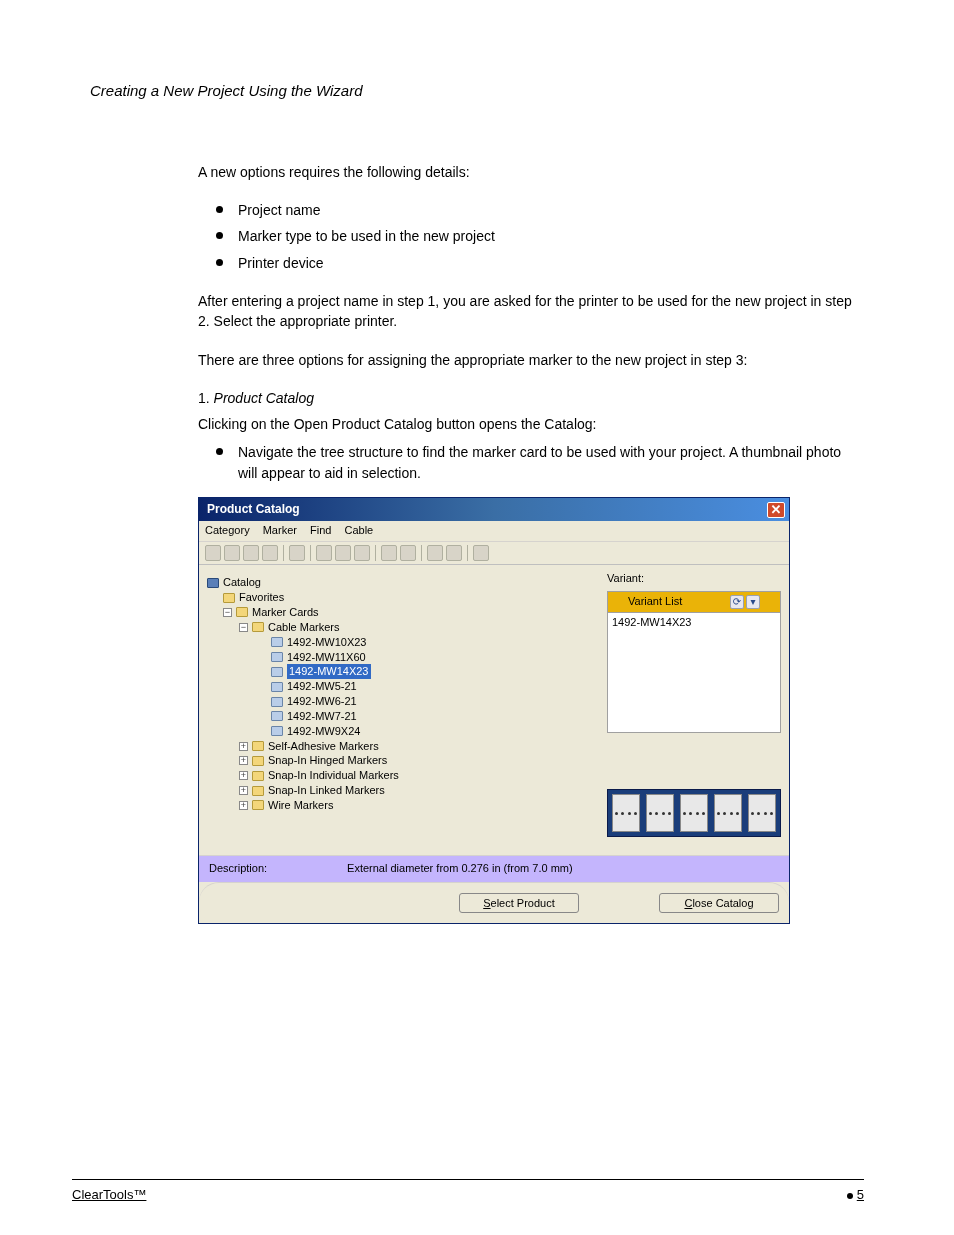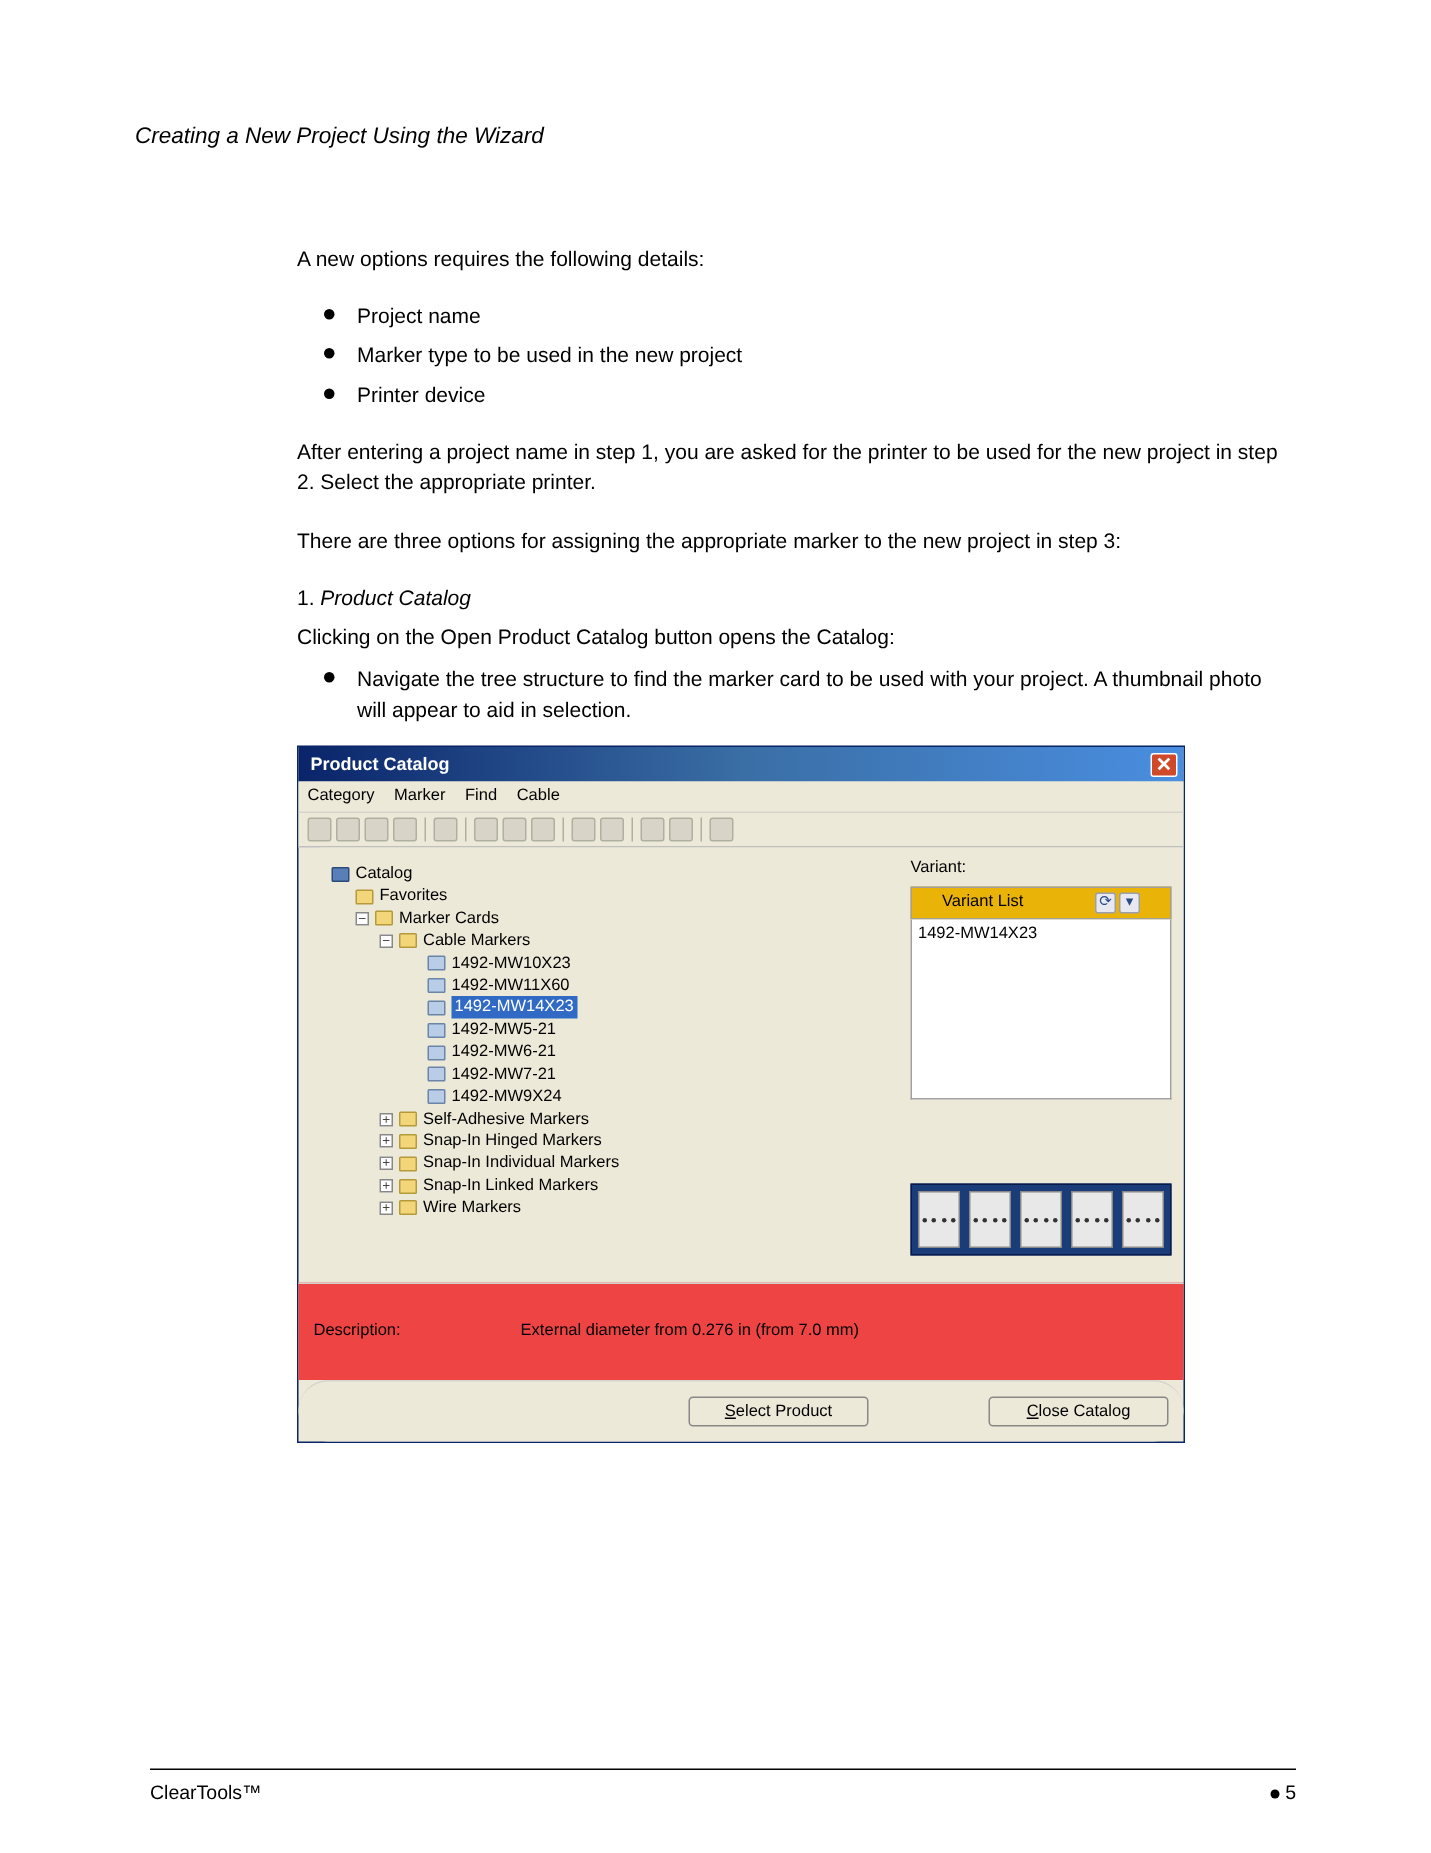--- a/index.html
+++ b/index.html
@@ -91,21 +91,20 @@
   }
   .toolbar .sep {
     width: 1px; height: 16px;
     background: #b0b0a0;
     margin: 0 2px;
   }
   .shot-body {
     display: flex;
     background: #ece9d8;
     min-height: 290px;
-    margin-left: 14px;
   }
   .shot-left { flex: 1; padding: 10px 8px 6px 8px; }
   .shot-right {
     width: 190px;
     padding: 6px 8px;
   }
   .tree { font-size: 11px; line-height: 1.35; }
   .tree .row { display: flex; align-items: center; gap: 4px; white-space: nowrap; }
   .tree .indent1 { padding-left: 16px; }
   .tree .indent2 { padding-left: 32px; }
@@ -151,23 +150,23 @@
     gap:6px;
     padding:4px;
   }
   .preview-box .strip {
     flex:1; height:100%; background:#e8e8e8;
     border:1px solid #888;
     display:flex; align-items:center; justify-content:space-around;
   }
   .preview-box .strip .d { width:3px;height:3px;background:#333;border-radius:50%; }
   .desc-row {
-    background:#ef4444;
+    background:#c4b5fd;
     border-top:1px solid #d6d3ce;
-    padding:24px 10px;
+    padding:5px 10px;
     font-size:11px;
     display:flex;
     gap:80px;
   }
   .buttons-row {
     background:#ece9d8;
     border-top:1px solid #d6d3ce;
     padding:10px;
     display:flex;
     justify-content:flex-end;
@@ -180,27 +179,28 @@
     background:#ece9d8;
     border:1px solid #888;
     border-radius:3px;
     font-family:Tahoma,Arial,sans-serif;
     font-size:11px;
   }
   .buttons-row button u { text-decoration: underline; }
   .footer {
     position:absolute;
     bottom:30px;
-    left:100px; right:90px;
+    left:72px; right:90px;
     border-top:1px solid #000;
     padding-top:6px;
     font-size:13px;
     display:flex;
     justify-content:space-between;
     align-items:center;
+    text-decoration:underline;
   }
   .footer .pgbullet {
     width:6px;height:6px;background:#000;border-radius:50%;
     display:inline-block; margin-right:4px; vertical-align:middle;
   }
 </style>
 </head>
 <body>
 
 <div class="page">

